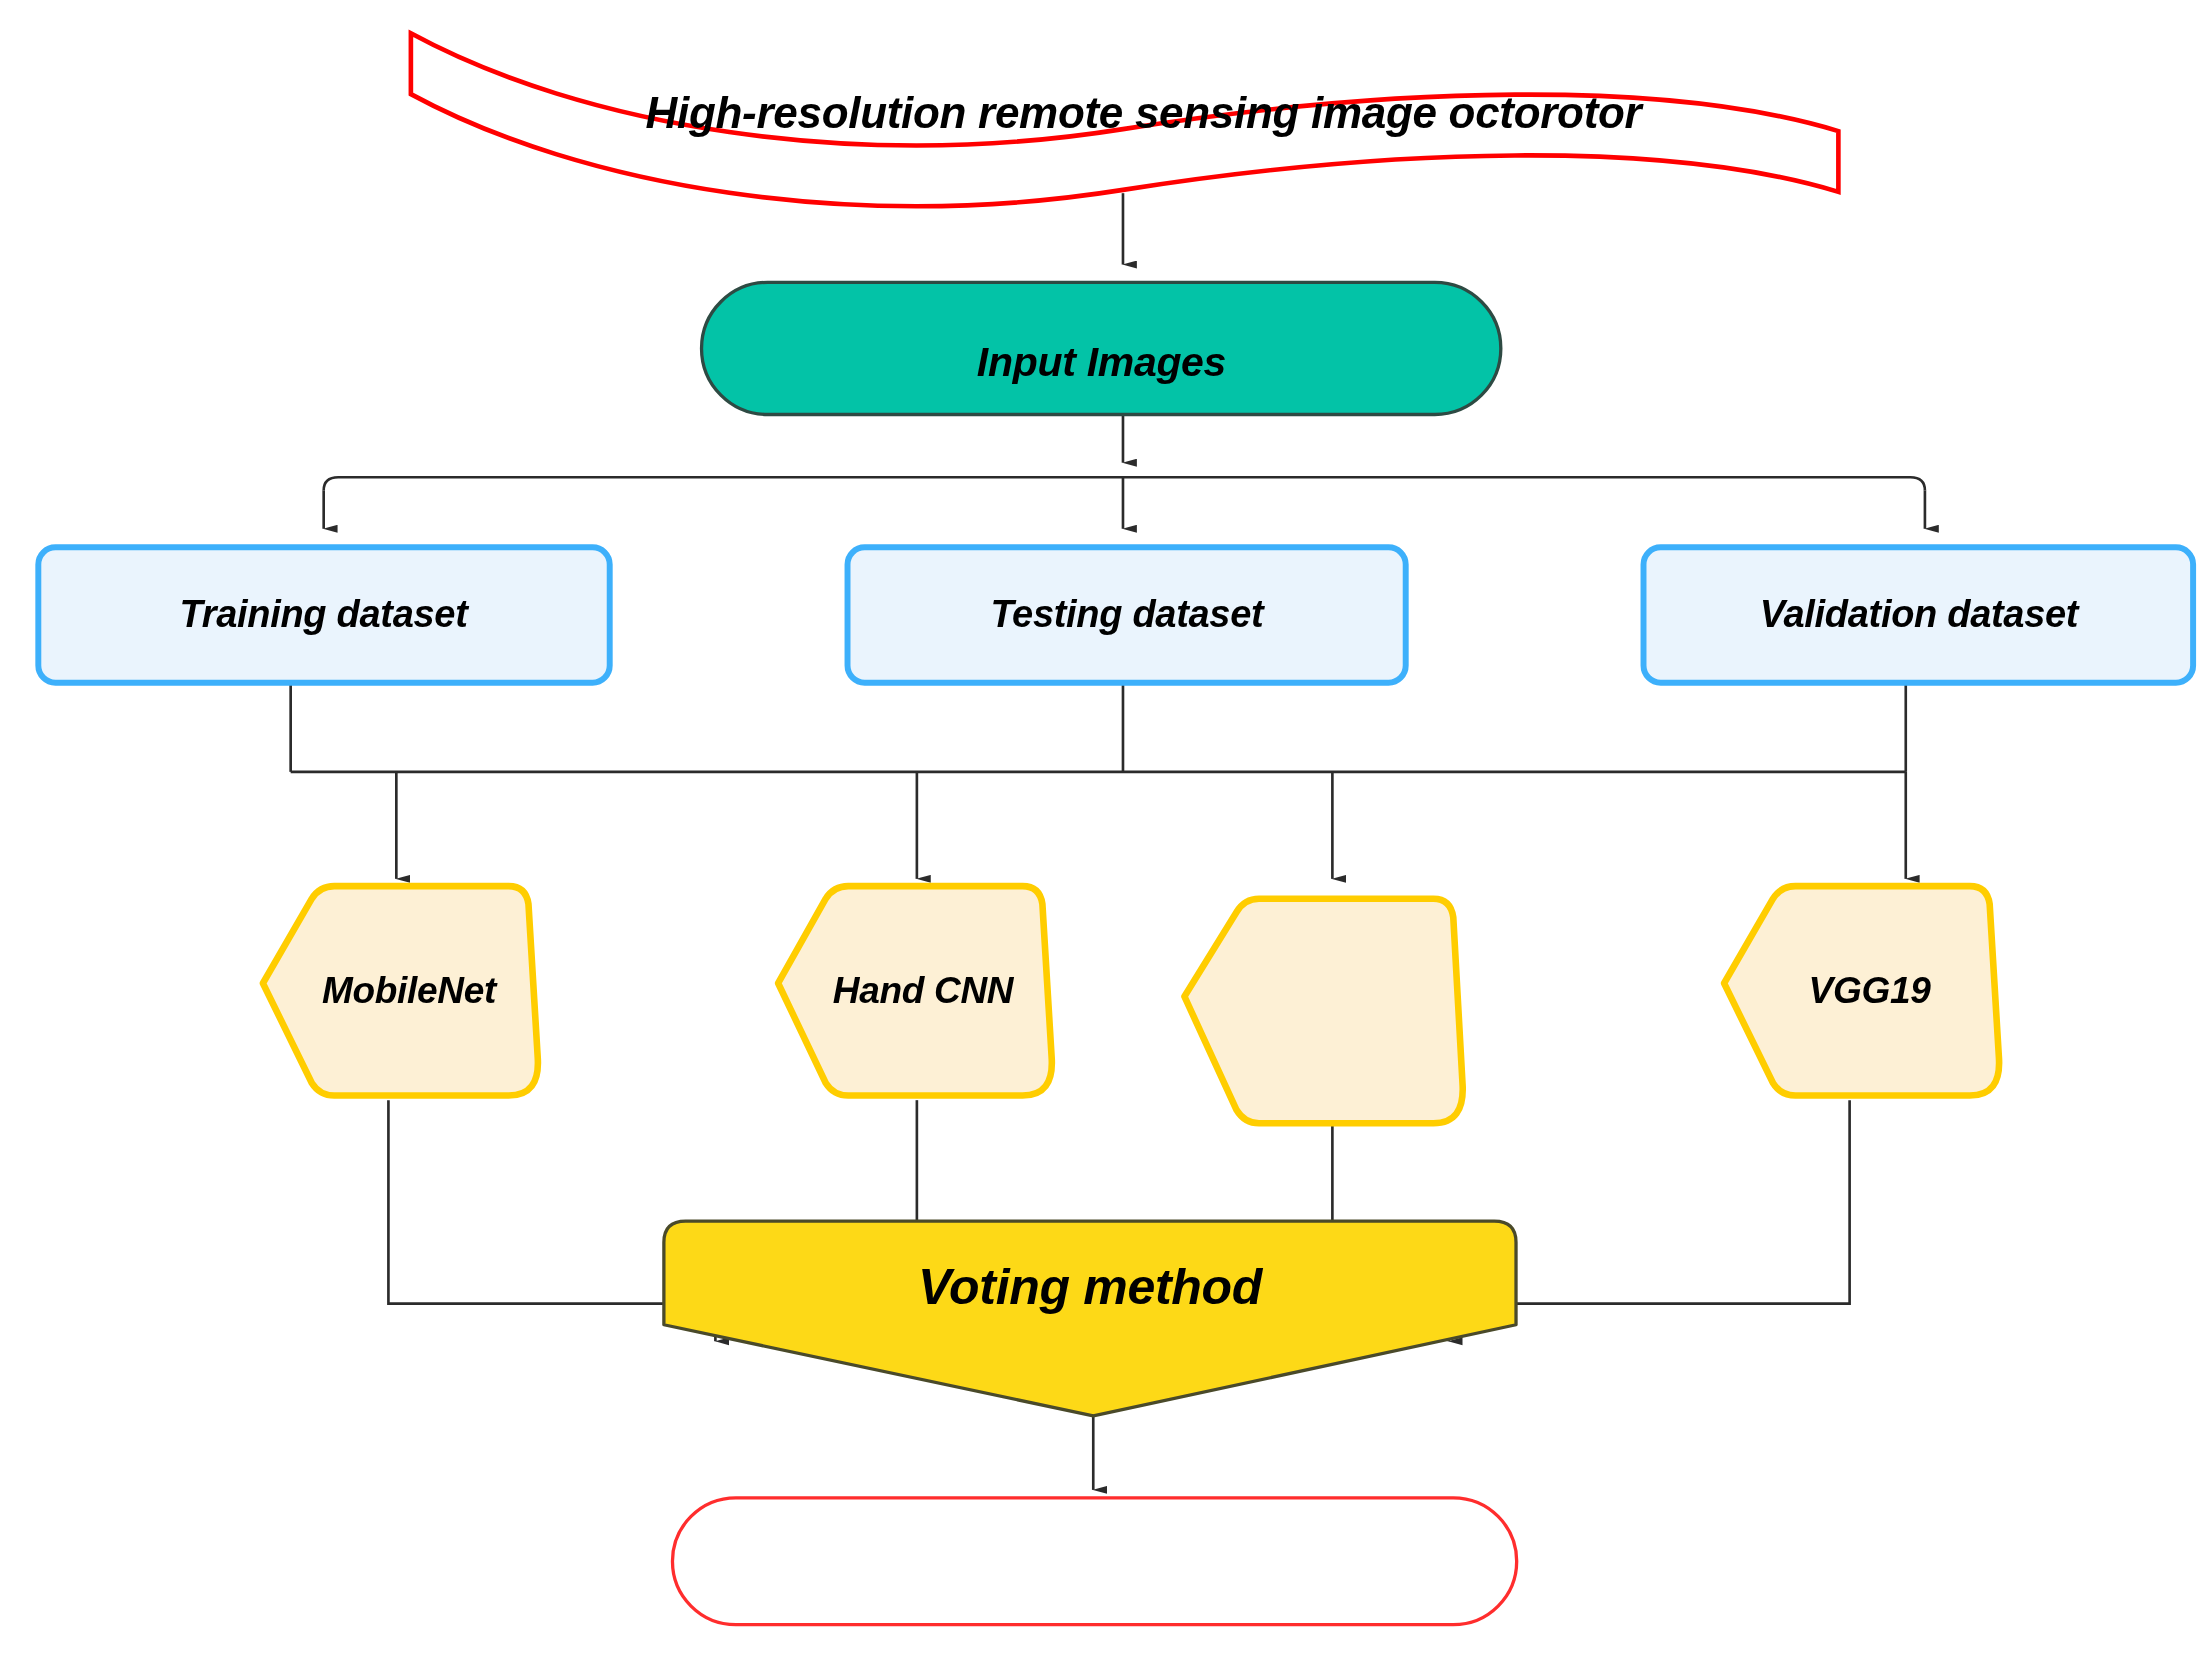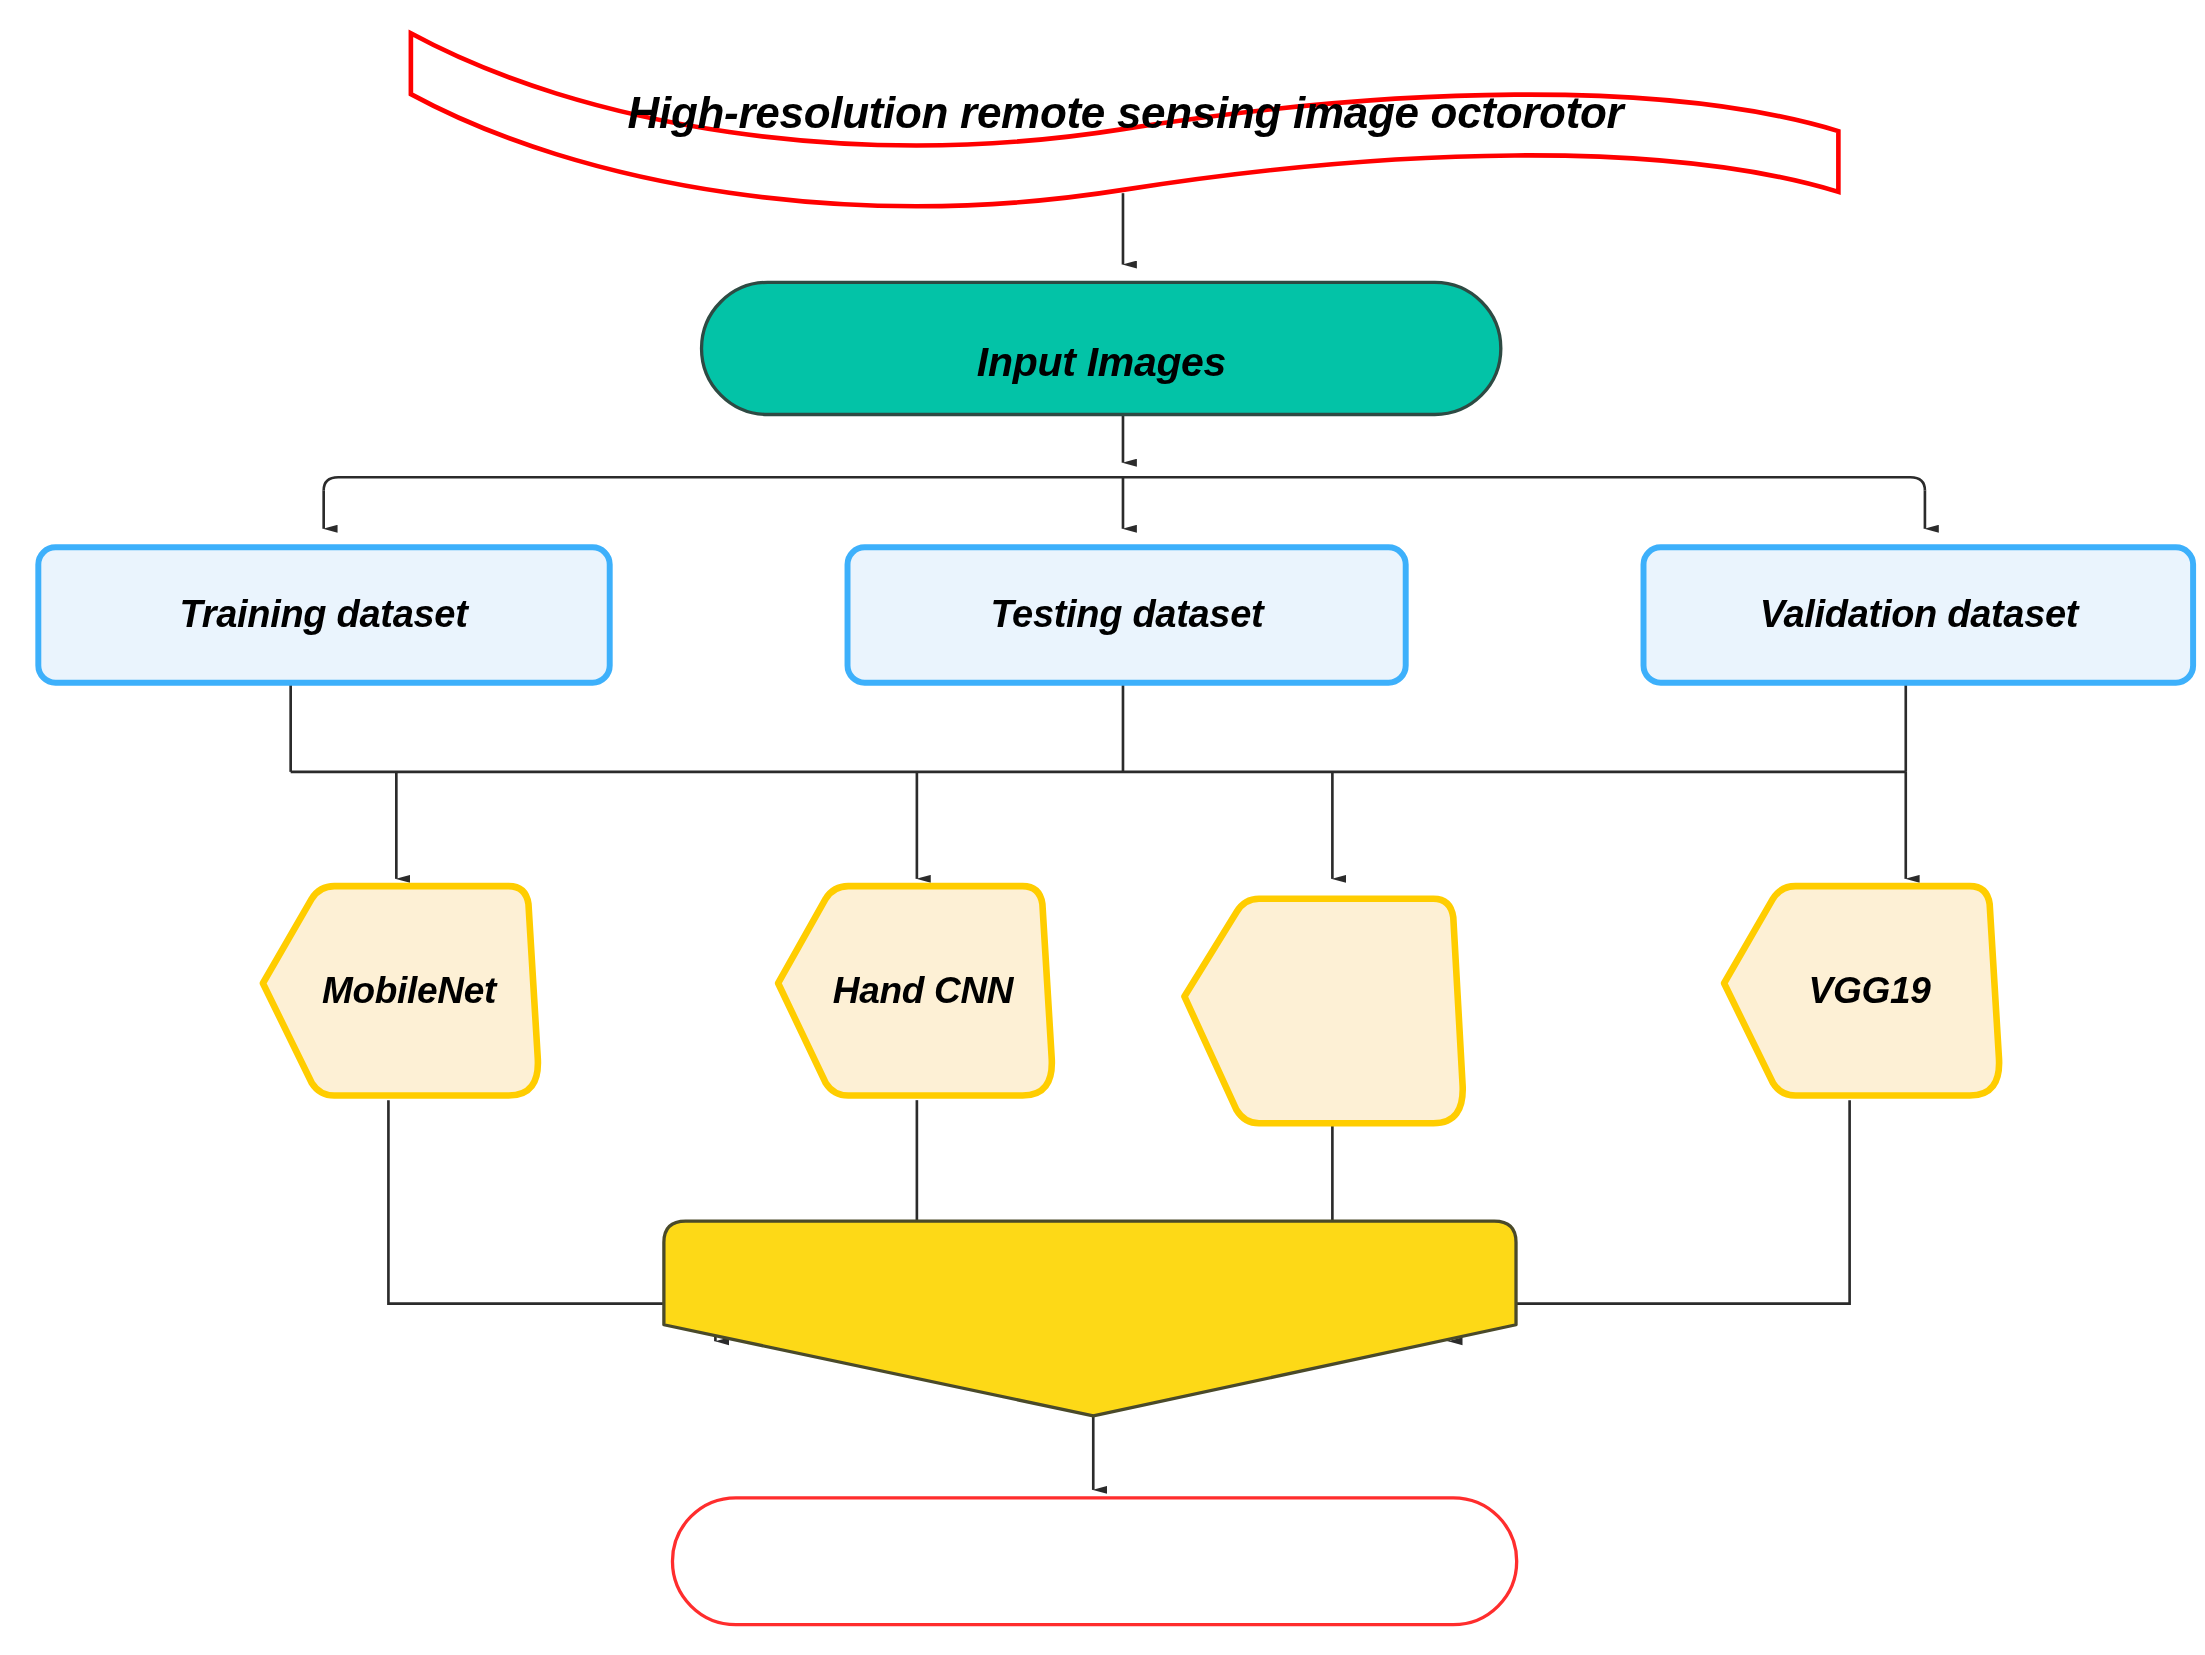--- a/index.html
+++ b/index.html
@@ -115,33 +115,34 @@
 
     <path d="M2610,1488 L2684,1360 Q2696,1341 2718,1341 L2982,1341 Q3008,1341 3012,1368
              L3026,1600 Q3030,1658 2982,1658 L2718,1658 Q2696,1658 2684,1639 Z" fill="#FDF0D5" stroke="#FFCD00" stroke-width="10" stroke-linejoin="round"></path>
 
     <path d="M1005,1880 Q1005,1848 1038,1848 L2262,1848 Q2295,1848 2295,1880
              L2295,2005 L1655,2143 L1005,2005 Z" fill="#FDD917" stroke="#4A4A2A" stroke-width="5" stroke-linejoin="round"></path>
 
     <rect x="1018" y="2267" width="1278" height="192" rx="96" ry="96" fill="#ffffff" stroke="#FF2D2D" stroke-width="5"></rect>
   </svg>
 
-  <div class="node-label lbl-document" style="left:411px; top:33px; width:1429px; height:159px;">High-resolution remote sensing image octorotor</div>
+  <div class="node-label lbl-document" style="left:429px; top:33px; width:1429px; height:159px;">High-resolution remote sensing image octorotor</div>
 
   <div class="node-label lbl-input" style="left:702px; top:282px; width:799px; height:132px;">Input Images</div>
 
   <div class="node-label lbl-dataset" style="left:38px; top:547px; width:571px; height:135px;">Training dataset</div>
 
   <div class="node-label lbl-dataset" style="left:848px; top:547px; width:558px; height:135px;">Testing dataset</div>
 
   <div class="node-label lbl-dataset" style="left:1644px; top:547px; width:550px; height:135px;">Validation dataset</div>
 
   <div class="node-label lbl-model" style="left:796px; top:886px; width:254px; height:209px;">Hand CNN</div>
 
   <div class="node-label lbl-model" style="left:277px; top:886px; width:264px; height:209px;">MobileNet</div>
 
 
   <div class="node-label lbl-model" style="left:1744px; top:886px; width:251px; height:209px;text-align:right;">VGG19</div>
 
+  <div class="node-label lbl-voting" style="left:664px; top:1221px; width:852px; height:132px;">Voting method</div>
 
 
 </div>
 
 
 </body></html>

